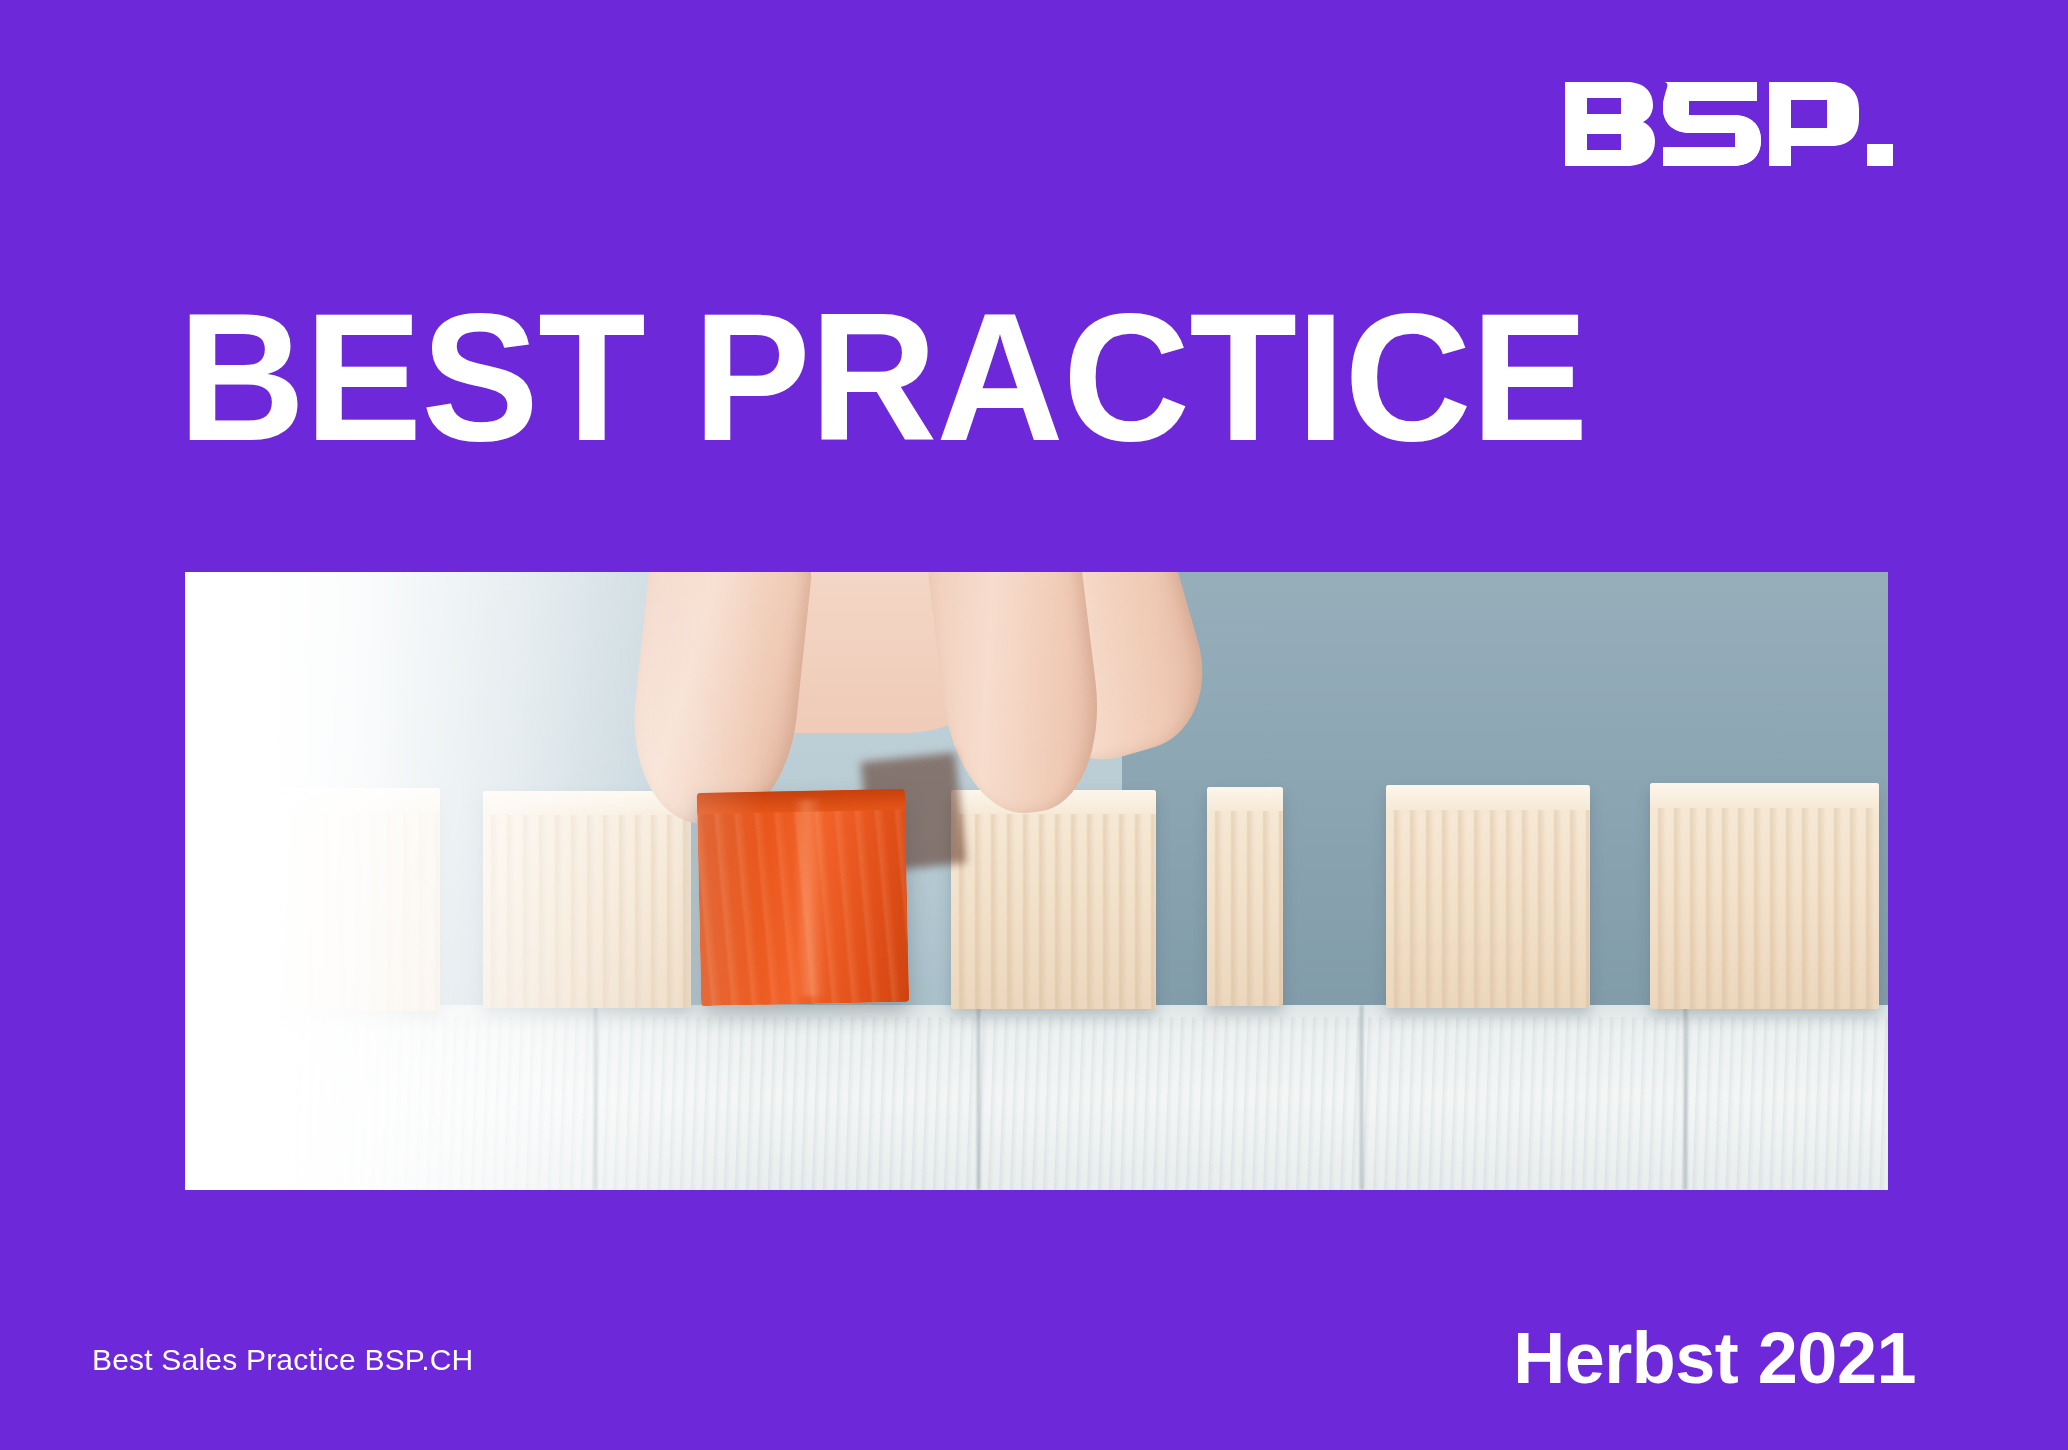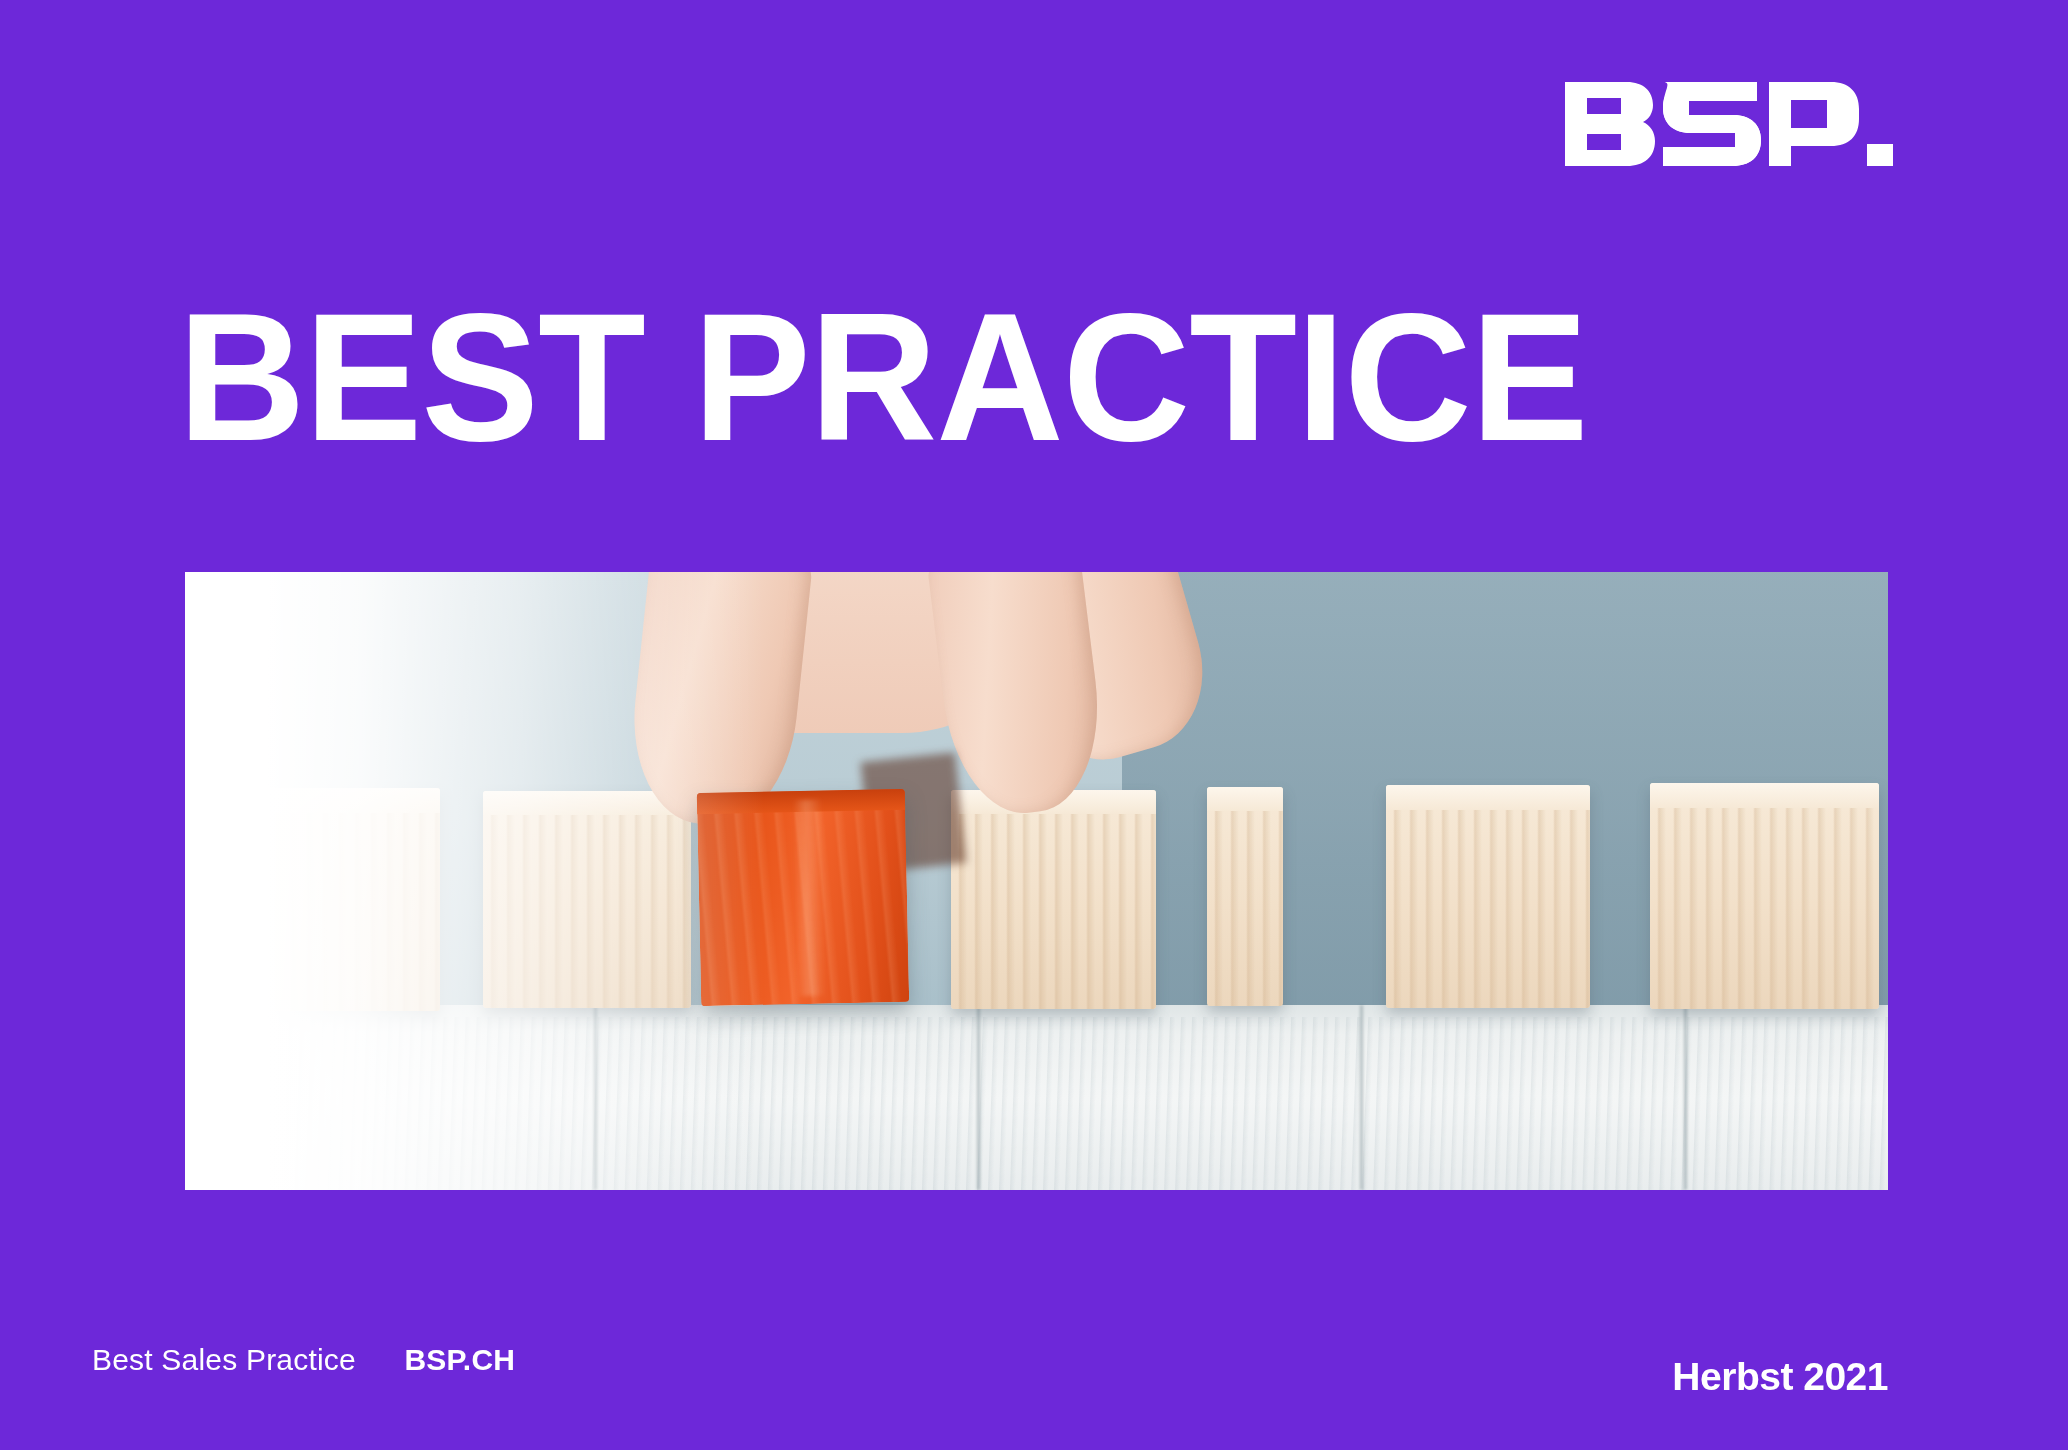--- a/index.html
+++ b/index.html
@@ -208,27 +208,27 @@
 
   
   #footer-left {
     position: absolute;
     left: 92px;
     bottom: 73px;
     font-size: 30px;
     color: #ffffff;
     letter-spacing: 0.2px;
   }
-  #footer-left .bold { font-weight: bold; margin-left: 40px; }
+  #footer-left .bold { font-weight: normal; }
 
   #footer-right {
     position: absolute;
-    right: 180px;
+    right: 152px;
     bottom: 51px;
-    font-size: 39px;
+    font-size: 72px;
     font-weight: bold;
     color: #ffffff;
     letter-spacing: -0.5px;
   }
 </style>
 </head>
 <body>
 
 <div id="slide">
 

